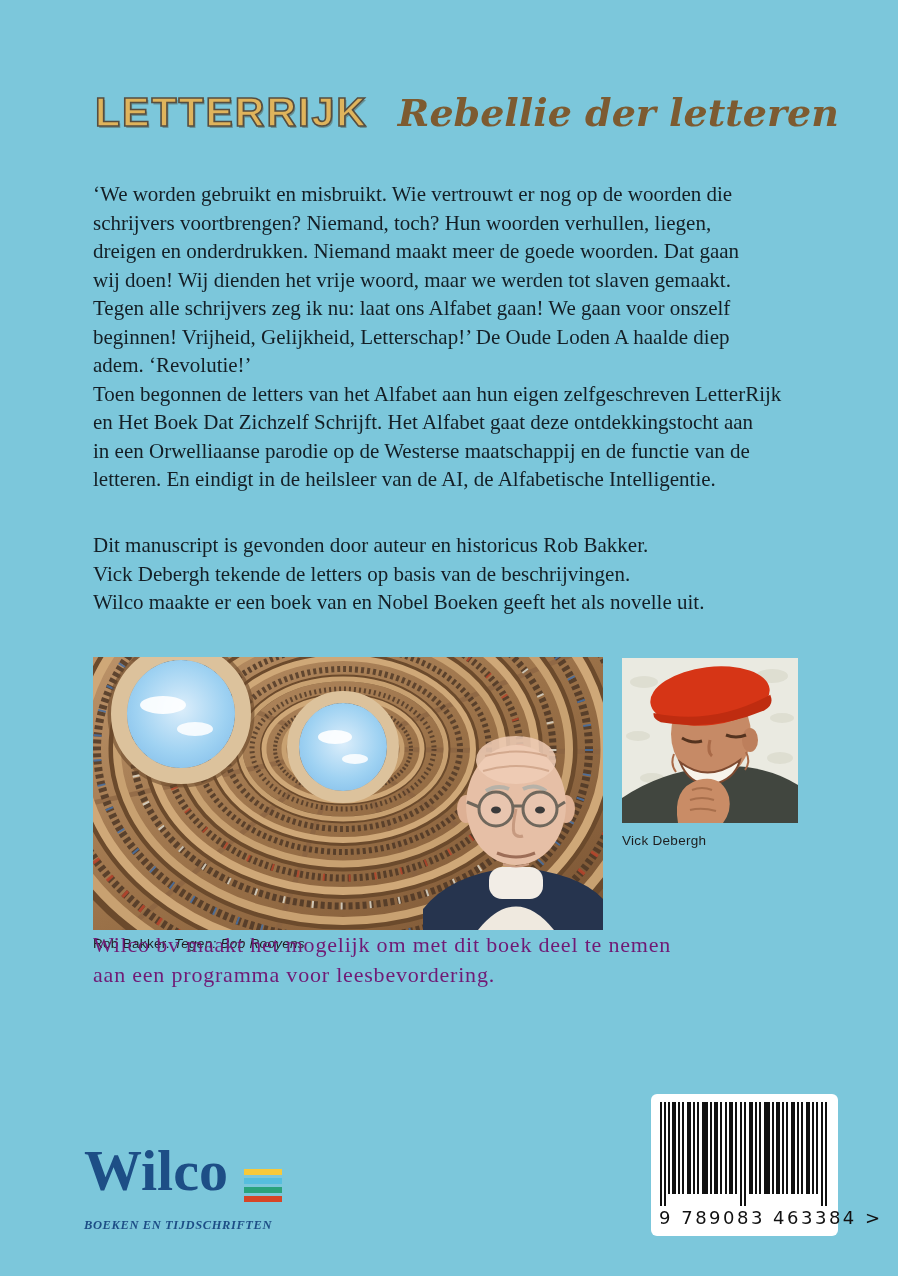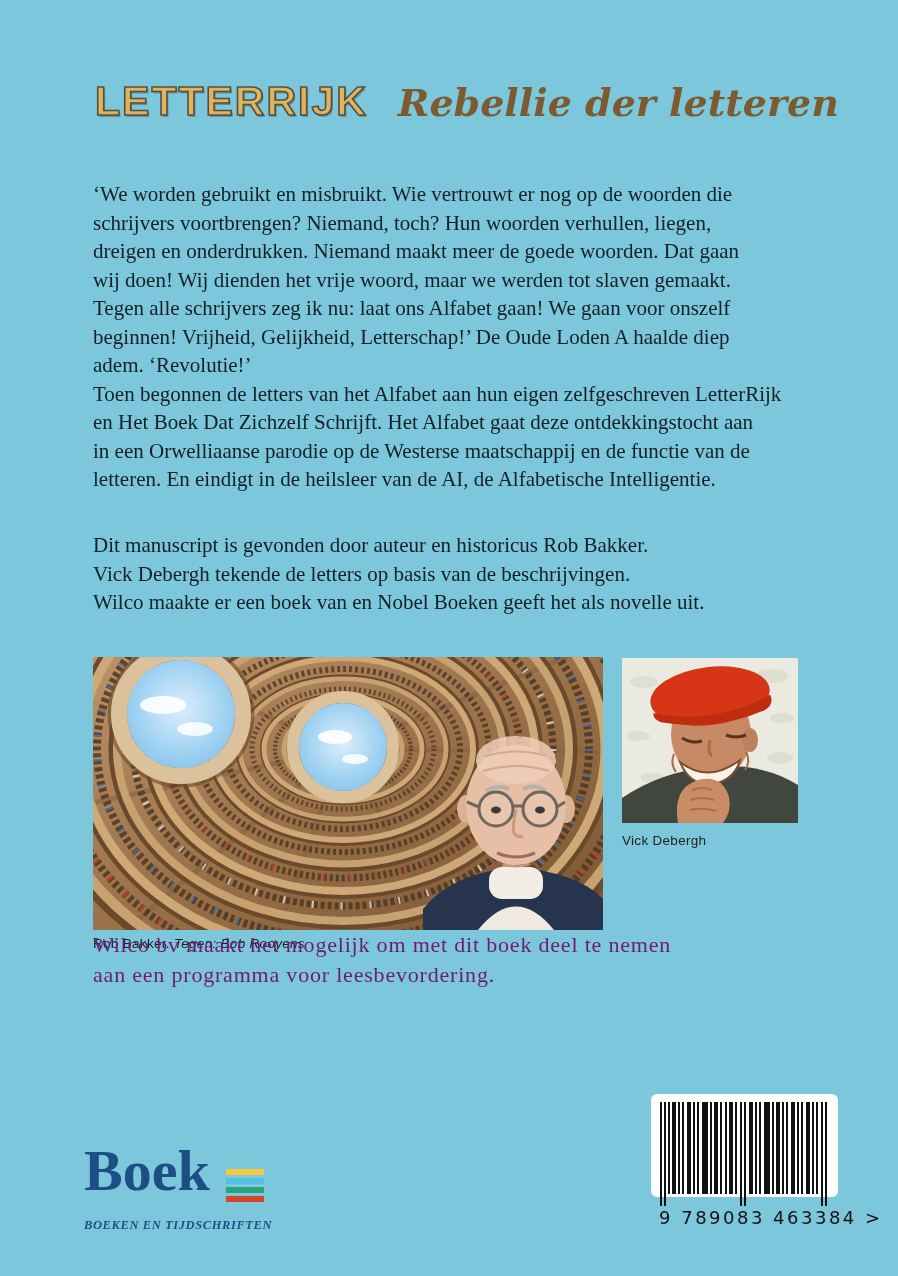--- a/index.html
+++ b/index.html
@@ -2,21 +2,21 @@
 <html><head>
 <meta charset="utf-8">
 <style>
   html,body{margin:0;padding:0;}
   .page{
     position:relative; width:898px; height:1276px; overflow:hidden;
     background:#7cc7db;
     font-family:"Liberation Serif", serif;
   }
   
-  .title-row{position:absolute; left:95px; top:81px; display:flex; align-items:flex-end;}
+  .title-row{position:absolute; left:95px; top:92px; display:flex; align-items:center;}
   .book-title{
     font-family:"Liberation Sans", sans-serif; font-weight:bold;
     font-size:41px; letter-spacing:2px; color:#dfb45c;
     -webkit-text-stroke:1.6px #564e40;
     text-shadow:1.5px 2px 0 rgba(60,50,30,.35);
     margin:0; line-height:1;
   }
   .book-subtitle{
     font-family:"DejaVu Serif", serif; font-style:italic;
     font-size:38px; color:#7d5b31; margin:0 4px 0 30px; line-height:1;
@@ -50,21 +50,21 @@
     font-size:58px; line-height:1; color:#1d4e86; margin:0;
   }
   .logo-bars{display:flex; flex-direction:column; gap:3px; margin:27px 0 0 16px;}
   .logo-bar{width:38px; height:6px;}
   .publisher-tagline{
     font-family:"Liberation Serif", serif; font-weight:bold;
     font-size:12.5px; letter-spacing:.6px; color:#1d4e86; margin-top:16px;font-style:italic;
   }
   
   .barcode-box{
-    position:absolute; left:651px; top:1094px; width:187px; height:103px;
+    position:absolute; left:651px; top:1094px; width:187px; height:142px;
     background:#ffffff; border-radius:6px; box-sizing:border-box;
     padding:8px 8px 6px 8px;
   }
   .barcode-box svg{display:block; margin:0 auto;}
   .barcode-number{
     font-family:"DejaVu Sans", sans-serif; font-size:18px; color:#111;
     letter-spacing:2.5px; text-align:center; margin-top:1px; white-space:nowrap;
   }
 </style>
 </head>
@@ -228,21 +228,21 @@
   <div class="caption caption-library">
     <span>Rob Bakker.</span>
     <span class="credit">Tegen: Bob Rooyens</span>
   </div>
 
   <div class="program-note">Wilco bv maakt het mogelijk om met dit boek deel te nemen
 aan een programma voor leesbevordering.</div>
 
   <div class="publisher">
     <div class="publisher-row">
-      <div class="publisher-name">Boek</div>
+      <div class="publisher-name">Wilco</div>
       <div class="logo-bars">
         <div class="logo-bar" style="background: rgb(247, 201, 58);"></div>
         <div class="logo-bar" style="background: rgb(86, 190, 222);"></div>
         <div class="logo-bar" style="background: rgb(42, 163, 124);"></div>
         <div class="logo-bar" style="background: rgb(214, 69, 39);"></div>
       </div>
     </div>
     <div class="publisher-tagline">BOEKEN EN TIJDSCHRIFTEN</div>
   </div>
 

